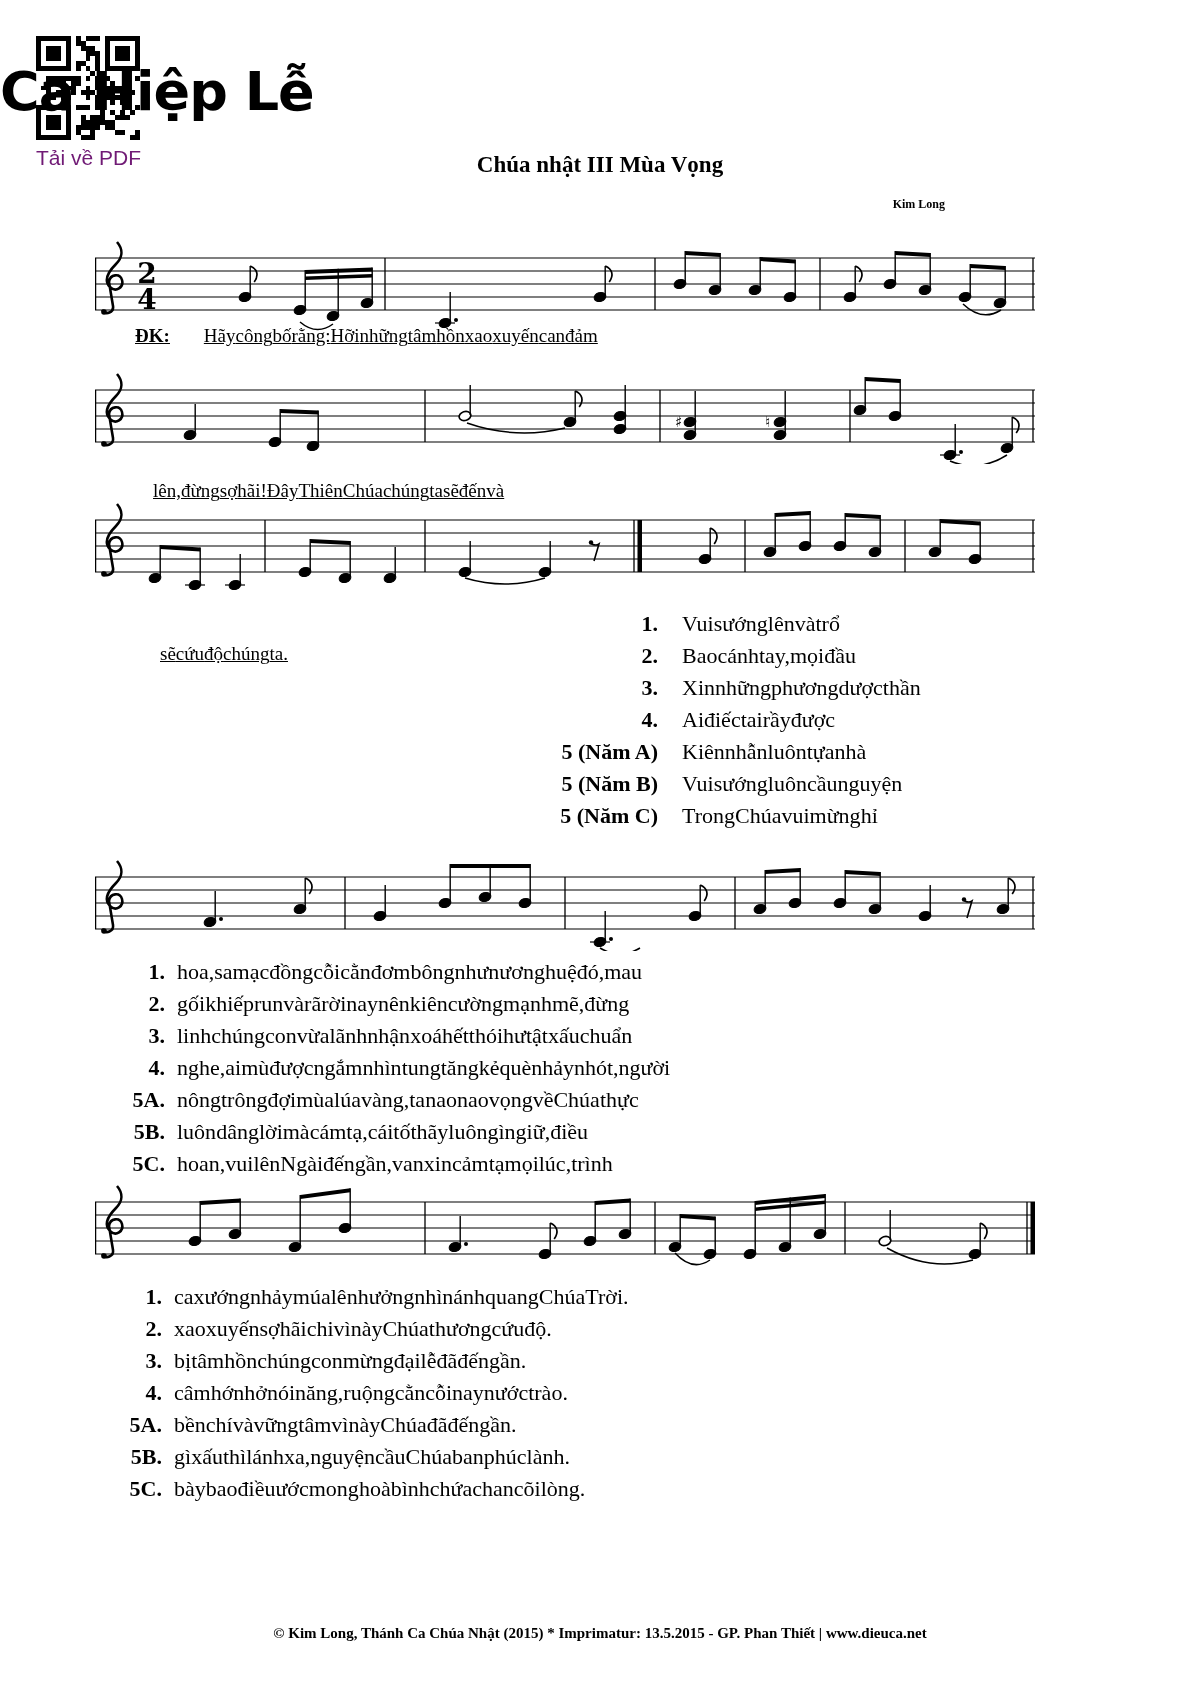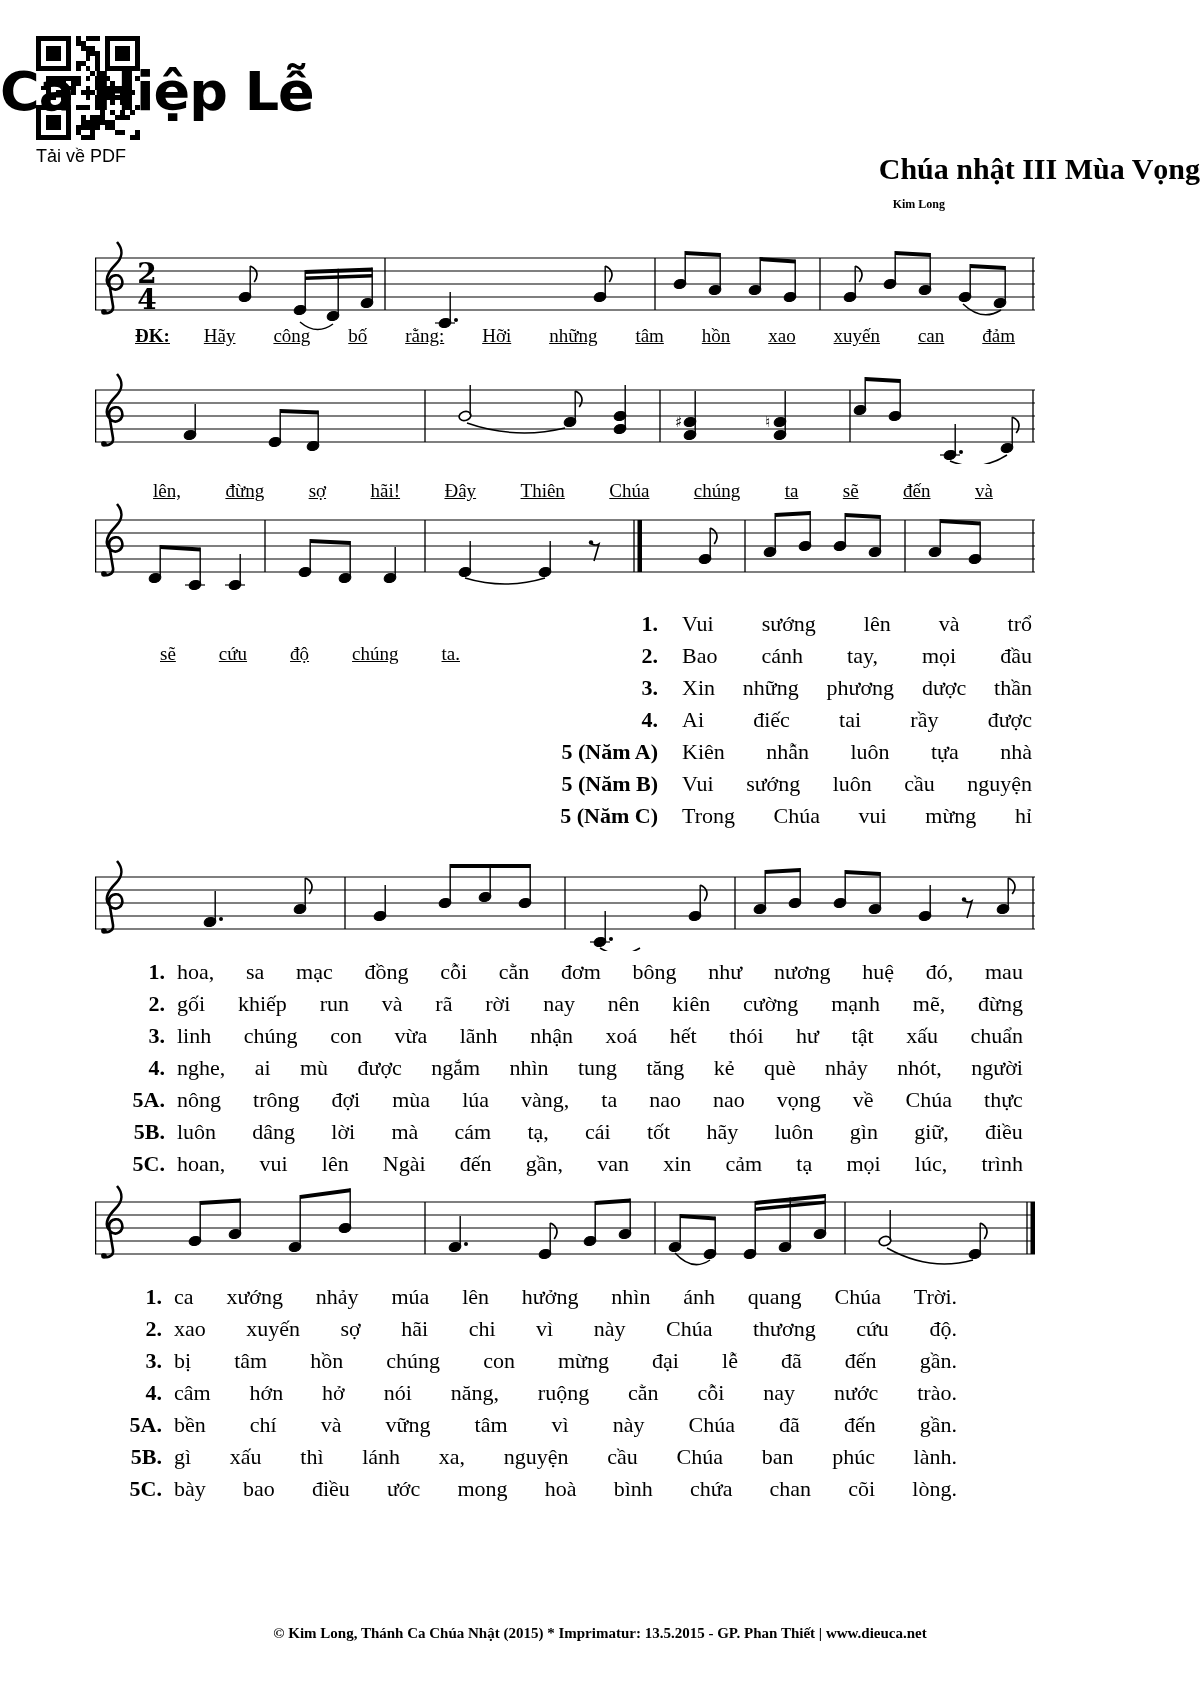--- a/index.html
+++ b/index.html
@@ -2,34 +2,34 @@
 <html><head>
 <meta charset="utf-8">
 <style>
   html,body{margin:0;padding:0;background:#ffffff;}
   .page{position:relative;width:1200px;height:1697px;background:#fff;margin:0 auto;overflow:hidden;
         font-family:"Liberation Serif",serif;color:#000;}
 
   
   .qr-block{position:absolute;left:36px;top:36px;width:120px;cursor:pointer;}
   .qr-block svg{display:block;width:104px;height:104px;}
-  .qr-label{margin-top:6px;font-family:"Liberation Sans",sans-serif;font-size:18px;color:#000000;white-space:nowrap;}
+  .qr-label{margin-top:6px;font-family:"Liberation Sans",sans-serif;font-size:21px;color:#701a75;white-space:nowrap;}
 
   
   .title{position:absolute;top:60px;left:0;width:100%;margin:0;text-align:left;
          font-family:"DejaVu Sans",sans-serif;font-weight:bold;font-size:54px;letter-spacing:-1px;}
-  .subtitle{position:absolute;top:152px;left:0;width:100%;text-align:right;
-            font-weight:bold;font-size:30px;}
+  .subtitle{position:absolute;top:152px;left:0;width:100%;text-align:center;
+            font-weight:bold;font-size:23px;}
   .composer{position:absolute;top:197px;right:255px;font-weight:bold;font-size:12px;}
 
   
   .staff{position:absolute;left:95px;width:940px;height:96px;}
 
   
-  .spread{display:flex;justify-content:space-between;flex:1;min-width:0;}
+  .spread{display:flex;justify-content:flex-start;flex:1;min-width:0;}
   .lyric{position:absolute;display:flex;font-size:19px;line-height:1.1;text-decoration:underline;}
   .row1{left:135px;top:326px;width:880px;}
   .refrain-label{font-weight:bold;text-decoration:underline;margin-right:34px;flex:none;}
   .row2{left:153px;top:481px;width:840px;}
   .row3{left:160px;top:644px;width:300px;}
 
   .vo-row{position:absolute;left:540px;width:492px;display:flex;font-size:22px;line-height:1.1;}
   .vo-label{width:118px;text-align:right;font-weight:bold;flex:none;}
   .vo-text{margin-left:24px;}
 

